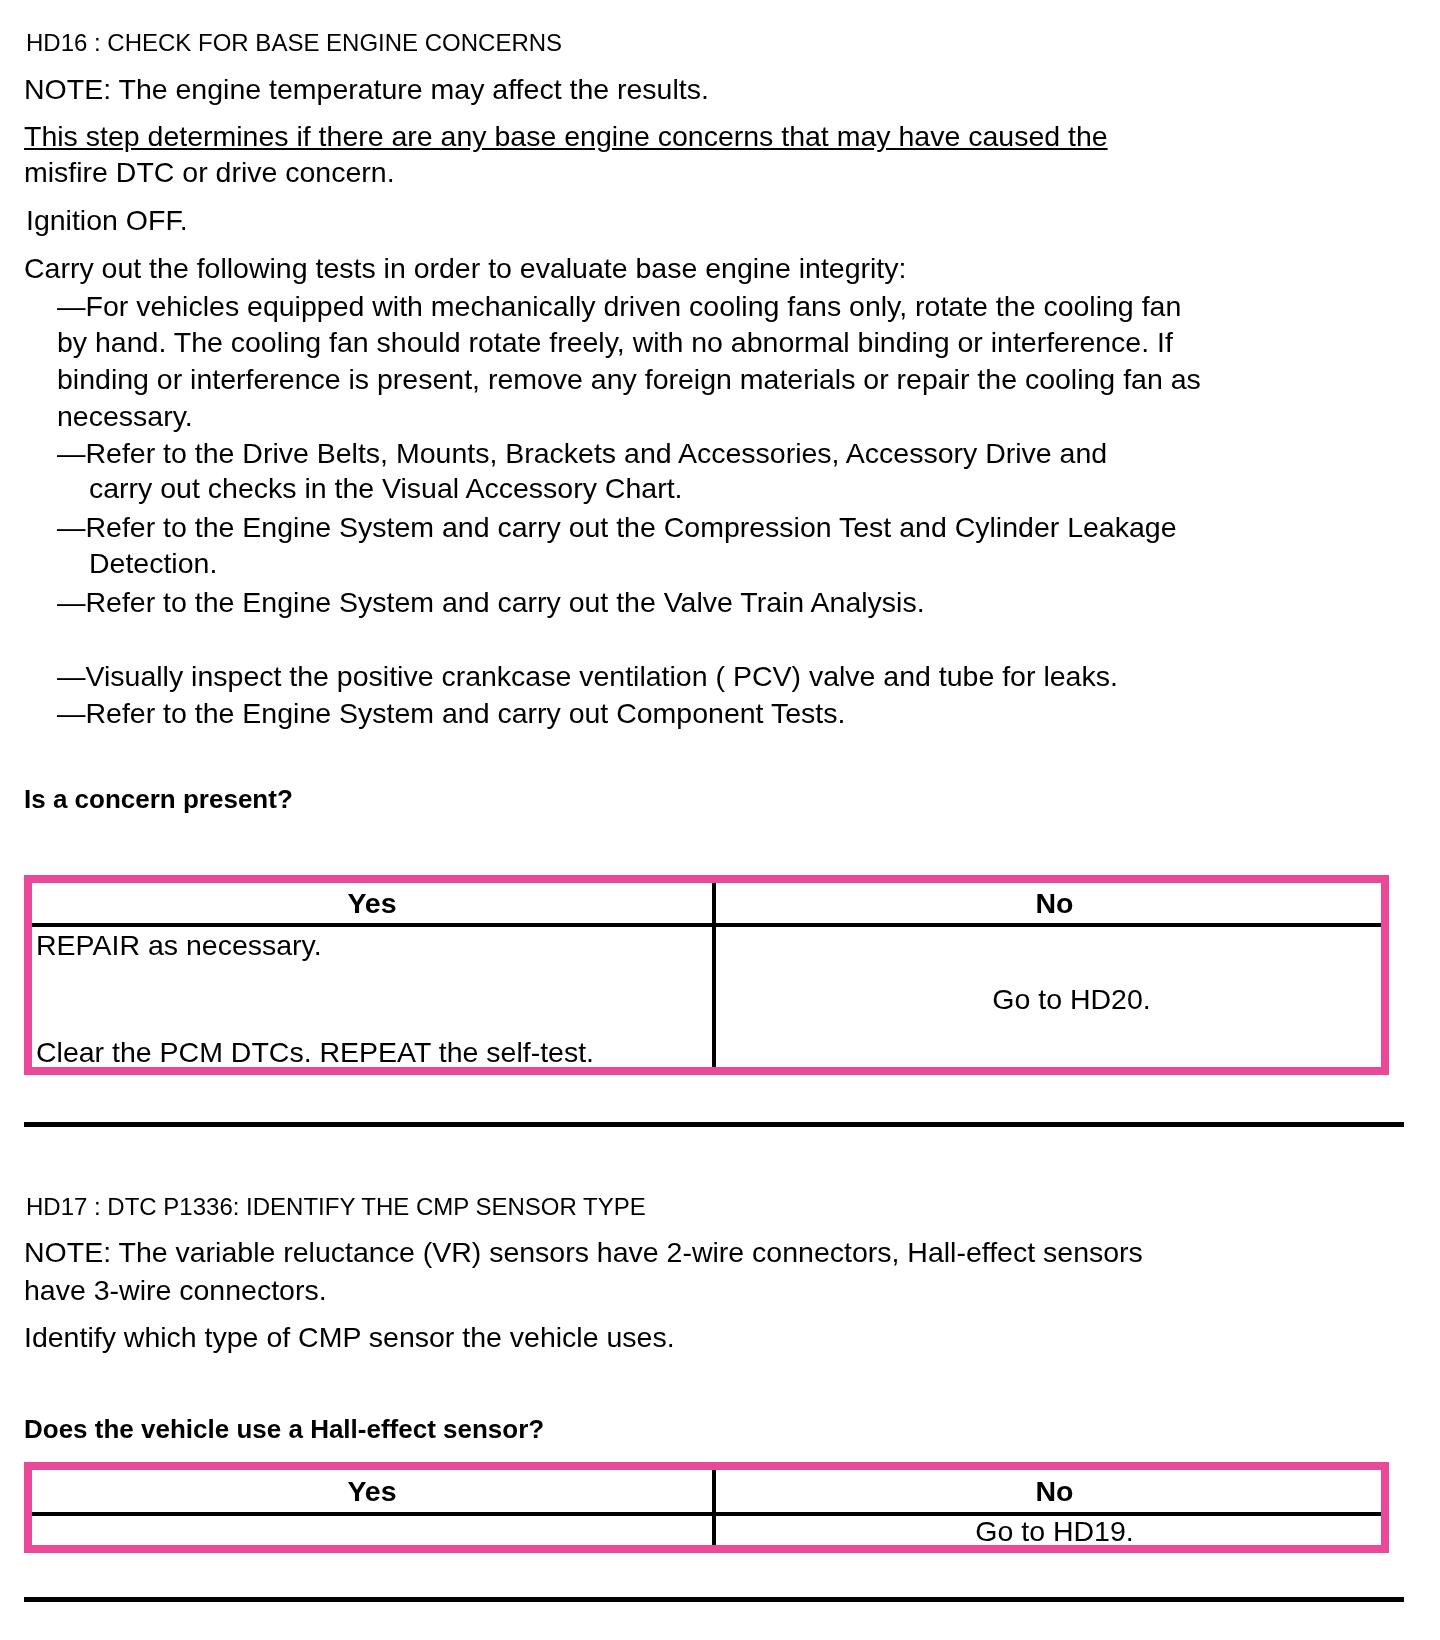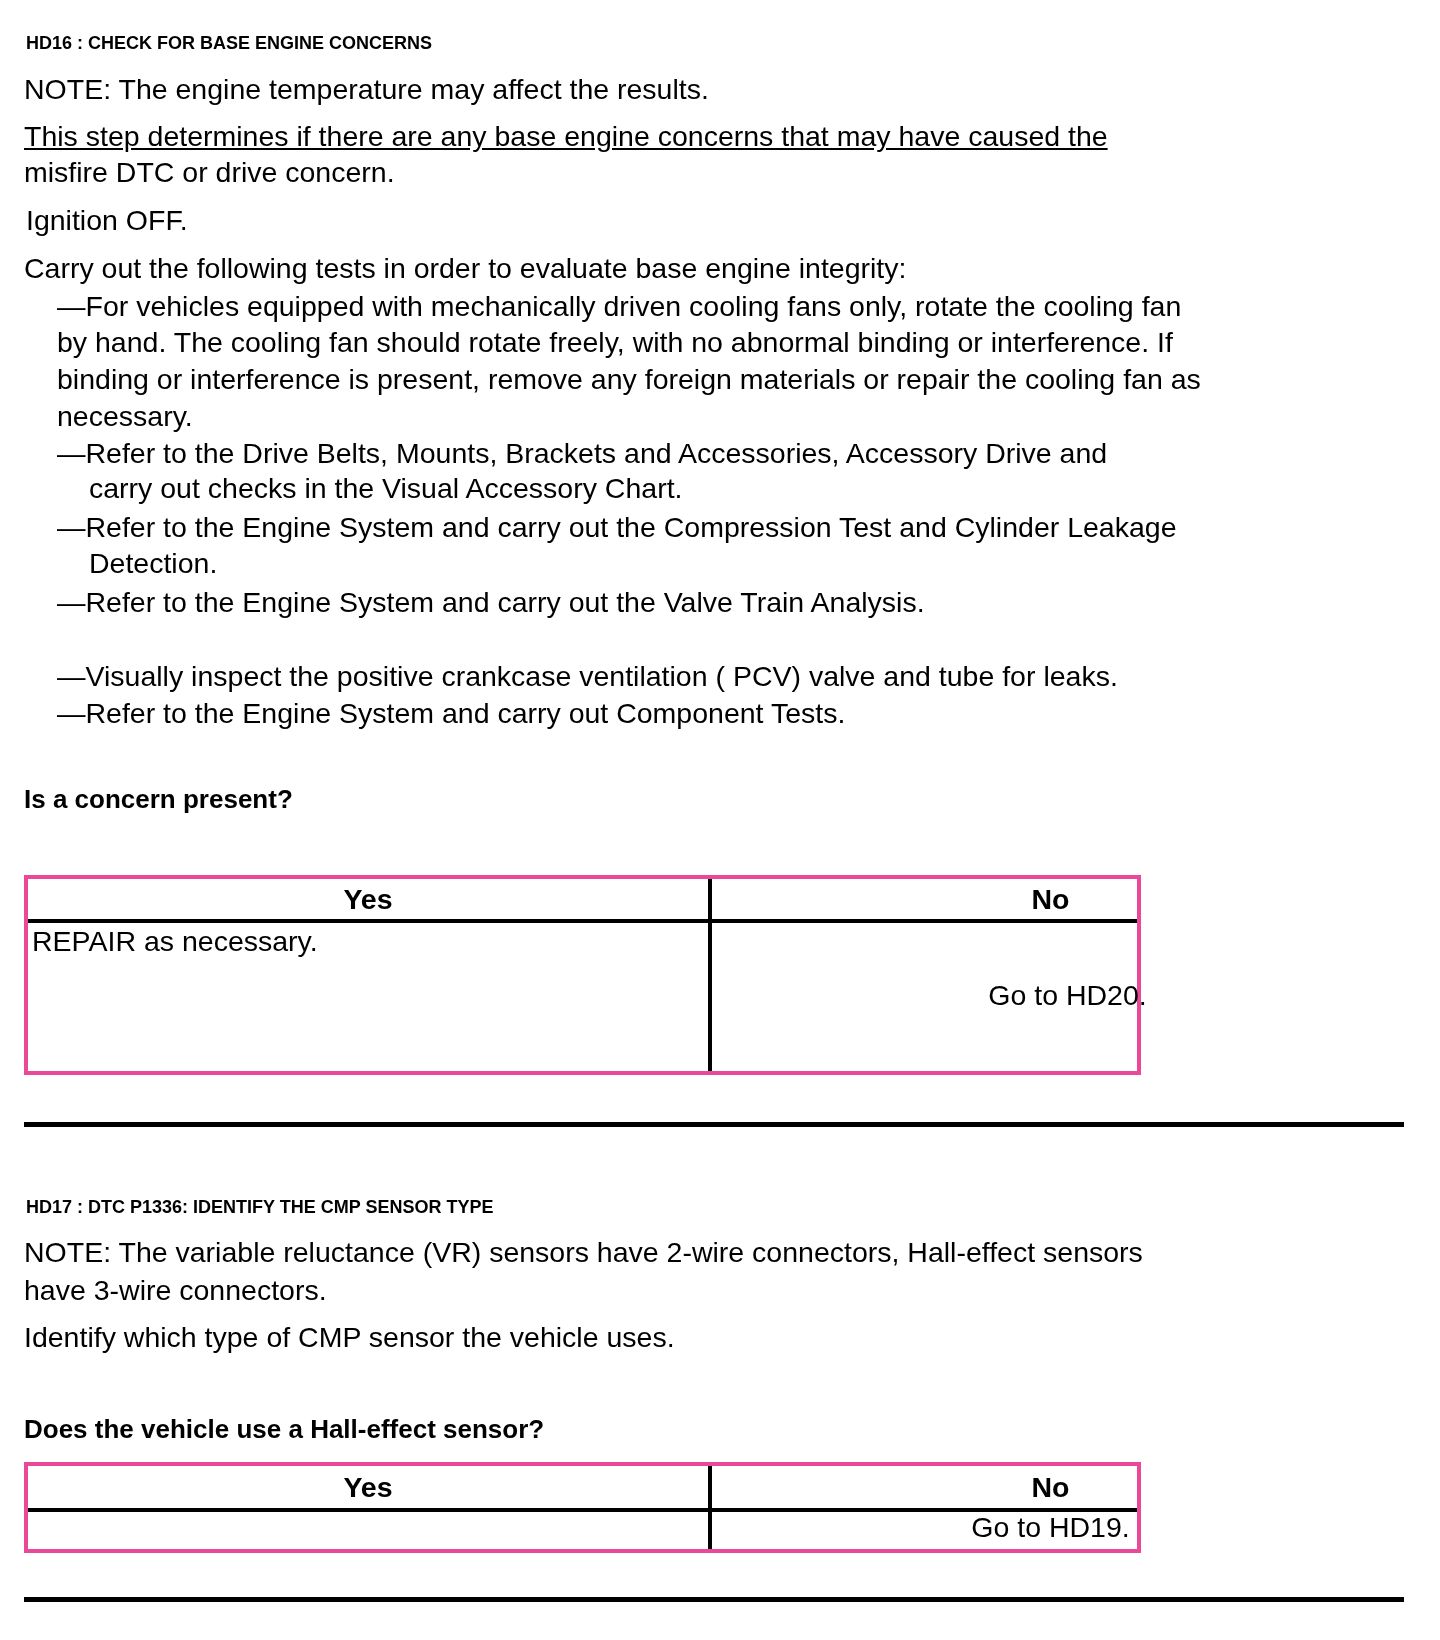--- a/index.html
+++ b/index.html
@@ -1,22 +1,22 @@
 <!DOCTYPE html>
 <html><head>
 <meta charset="utf-8">
 <style>
   html, body { margin:0; padding:0; background:#ffffff; }
   body { width:1440px; height:1640px; position:relative; overflow:hidden;
          font-family:"Liberation Sans", sans-serif; color:#000; }
   .ln { position:absolute; white-space:nowrap; font-size:28.5px; line-height:34px; height:34px; }
-  .h { font-weight:bold; font-size:18px; line-height:26px; height:26px; }
+  .h { font-weight:normal; font-size:24px; line-height:26px; height:26px; }
   .q { font-weight:bold; font-size:26px; }
   .rule { position:absolute; left:24px; width:1380px; height:5px; background:#000; }
-  .tbl { position:absolute; left:24px; width:1117px; box-sizing:border-box; border:4px solid #ec4899; }
+  .tbl { position:absolute; left:24px; width:1365px; box-sizing:border-box; border:8px solid #ec4899; }
   .tbl .hdr { position:absolute; left:0; right:0; top:0; border-bottom:4px solid #000; box-sizing:border-box; }
   .tbl .div { position:absolute; top:0; bottom:0; width:4px; background:#000; left:680px; }
   .cell { position:absolute; font-size:28.5px; line-height:34px; white-space:nowrap; }
   .th { font-weight:bold; text-align:center; }
 </style>
 </head>
 <body>
 
 <div class="ln h" style="left:26px; top:30px;">HD16 : CHECK FOR BASE ENGINE CONCERNS</div>
 <div class="ln" style="left:24px; top:72px;">NOTE: The engine temperature may affect the results.</div>
@@ -53,20 +53,21 @@
 
 <div class="ln q" style="left:24px; top:782px;">Is a concern present?</div>
 
 <div class="tbl" style="top:875px; height:200px;">
   <div class="hdr" style="height:44px;">
     <div class="cell th" style="left:0; width:680px; top:3px;">Yes</div>
     <div class="cell th" style="left:684px; width:677px; top:3px;">No</div>
   </div>
   <div class="div"></div>
   <div class="cell" style="left:4px; top:45px;">REPAIR as necessary.</div>
+  <div class="cell" style="left:4px; top:152px;">Clear the PCM DTCs. REPEAT the self-test.</div>
   <div class="cell th" style="left:684px; width:677px; top:99px; font-weight:normal;padding-left:17px;">Go to HD20.</div>
 </div>
 
 <div class="rule" style="top:1122px;"></div>
 
 <div class="ln h" style="left:26px; top:1194px;">HD17 : DTC P1336: IDENTIFY THE CMP SENSOR TYPE</div>
 <div class="ln" style="left:24px; top:1235px;">NOTE: The variable reluctance (VR) sensors have 2-wire connectors, Hall-effect sensors</div>
 <div class="ln" style="left:24px; top:1273px;">have 3-wire connectors.</div>
 <div class="ln" style="left:24px; top:1320px;">Identify which type of CMP sensor the vehicle uses.</div>
 <div class="ln q" style="left:24px; top:1368px;margin-top:44px;">Does the vehicle use a Hall-effect sensor?</div>

